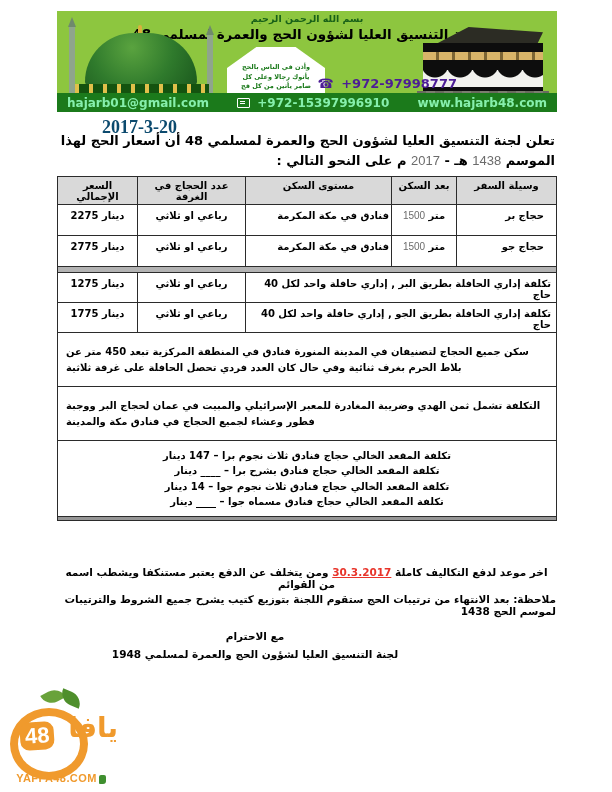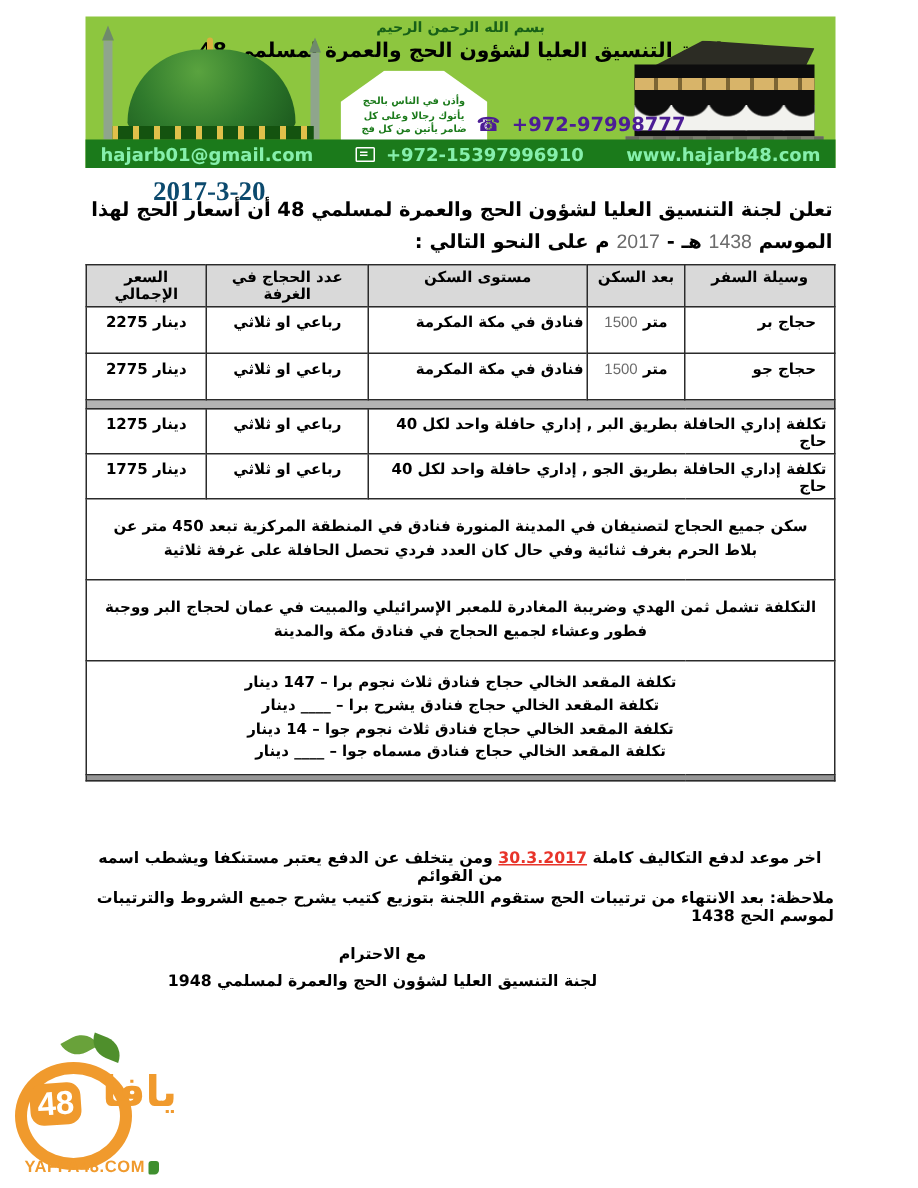--- a/index.html
+++ b/index.html
@@ -68,21 +68,21 @@
   tr.data td{height:31px;padding-top:5px;}
   td.c-travel{text-align:right;padding-right:12px;}
   td.c-dist{text-align:center;}
   td.c-level{text-align:right;padding-right:2px;}
   td.c-occ{text-align:center;}
   td.c-price{text-align:center;}
   tr.sep td{height:6px;padding:0;background:#b3b3b3;}
   tr.sep2 td{height:4px;padding:0;background:#969696;}
   tr.bus td{height:30px;padding-top:5px;}
   td.c-desc{text-align:right;padding-right:5px;}
-  tr.noterow td{height:54px;vertical-align:middle;text-align:center;padding:4px 8px;line-height:1.6;}
+  tr.noterow td{height:54px;vertical-align:middle;text-align:left;padding:4px 8px;line-height:1.6;}
   tr.seats td{height:76px;vertical-align:middle;text-align:center;line-height:1.55;}
   tr.awqaf td{height:38px;vertical-align:middle;text-align:right;padding:4px 6px;font-style:italic;}
   .ltr{direction:ltr;unicode-bidi:isolate;display:inline-block;}
   
   .deadline{position:absolute;left:57px;top:566px;width:499px;direction:rtl;text-align:center;
     font-weight:bold;font-size:10.5px;color:#000;}
   .deadline .red-date{color:#e8342a;text-decoration:underline;text-decoration-color:#e8342a;}
   .note-line{position:absolute;left:57px;top:593px;width:499px;direction:rtl;text-align:right;
     font-weight:bold;font-size:10.5px;color:#000;}
   .signature{position:absolute;left:90px;top:628px;width:330px;text-align:center;direction:rtl;

